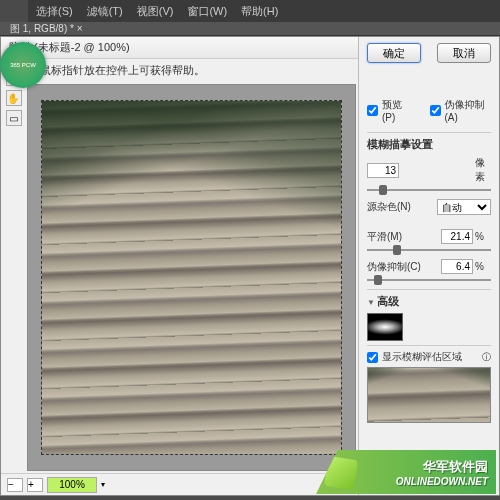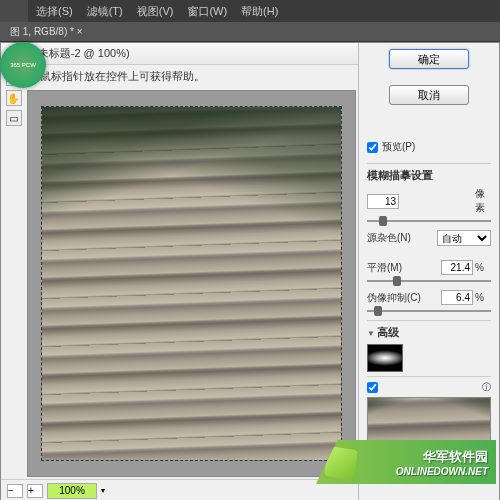--- a/index.html
+++ b/index.html
@@ -1,21 +1,21 @@
 <!DOCTYPE html>
 <html><head>
   <meta charset="utf-8">
   <style>
     * { margin: 0; padding: 0; box-sizing: border-box; font-family: "Microsoft YaHei", Arial, sans-serif; }
     body { width: 500px; height: 500px; background: #4a4a4a; overflow: hidden; position: relative; }
     
     .top-bar { background: #3a3a3a; height: 22px; display: flex; align-items: center; padding: 0 8px; gap: 14px; font-size: 11px; color: #ccc; margin-left: 28px; }
     .top-bar span { cursor: default; }
     
-    .doc-tab { background: #555; height: 20px; display: flex; align-items: center; padding: 0 10px; font-size: 10px; color: #ddd; border-bottom: 1px solid #333; }
+    .doc-tab { background: #555; height: 14px; display: flex; align-items: center; padding: 0 10px; font-size: 10px; color: #ddd; border-bottom: 1px solid #333; }
     
     .main-area { display: flex; height: calc(100% - 40px); }
     
     .dialog { width: 100%; height: 100%; background: #f0f0f0; border: 1px solid #888; display: flex; }
     
     .preview-pane { flex: 1; background: #f0f0f0; display: flex; flex-direction: column; border-right: 1px solid #bbb; }
     .dialog-header { height: 22px; background: linear-gradient(#f8f8f8,#e8e8e8); border-bottom: 1px solid #ccc; padding: 3px 8px; font-size: 11px; color: #333; }
     .hint-text { padding: 4px 28px 4px 28px; font-size: 11px; color: #333; }
     
     .toolbar-left { position: absolute; left: 6px; top: 70px; width: 18px; display: flex; flex-direction: column; gap: 4px; }
@@ -34,21 +34,21 @@
       radial-gradient(ellipse at 50% 20%, #4a5040 0%, #3a4030 30%, transparent 50%);
       background-blend-mode: normal, normal, normal, normal;
       filter: contrast(1.1) brightness(0.95);
     }
     
     .bottom-bar { height: 22px; background: #f0f0f0; border-top: 1px solid #ccc; display: flex; align-items: center; padding: 0 6px; gap: 4px; font-size: 10px; }
     .bb-btn { width: 16px; height: 14px; border: 1px solid #aaa; background: #fff; cursor: pointer; }
     .zoom-field { width: 50px; height: 16px; border: 1px solid #aaa; background: #bef264; text-align: center; font-size: 10px; }
     
     .controls-pane { width: 140px; background: #f0f0f0; padding: 6px 8px; font-size: 11px; color: #333; overflow: hidden; }
-    .btn-row { display: flex; flex-direction: column; gap: 16px; margin-bottom: 8px; align-items: center; }
+    .btn-row { display: flex; flex-direction: row; gap: 16px; margin-bottom: 8px; align-items: center; }
     .dlg-btn { width: 80px; height: 20px; background: linear-gradient(#fff,#e0e0e0); border: 1px solid #888; border-radius: 3px; font-size: 11px; cursor: pointer; }
     .ok-btn{ border: 1px solid #4a7abf; box-shadow: 0 0 2px #6a9adf;}
     
     .check-row { display: flex; align-items: center; gap: 4px; margin: 3px 0; font-size: 10px; }
     .check-row input[type=checkbox]{ width:11px; height:11px; }
     
     .section-title { font-weight: bold; font-size: 11px; margin: 6px 0 4px 0; border-top: 1px solid #ccc; padding-top: 4px; }
     .section-title.collapsible::before{ content:"▼ "; font-size:8px; color:#666;}
     
     .param-row { display: flex; align-items: center; justify-content: space-between; margin: 3px 0; font-size: 10px; }
@@ -60,21 +60,21 @@
     .slider { width: 100%; height: 6px; margin: 2px 0 6px 0; position: relative; }
     .slider-track { height: 2px; background: #999; position: absolute; top: 2px; left: 0; right: 0; }
     .slider-thumb { width: 8px; height: 10px; background: #666; position: absolute; top: -2px; cursor: pointer; border-radius: 2px; }
     
     .thumb-preview { width: 36px; height: 28px; background: radial-gradient(ellipse 60% 30% at center, #fff 0%, #aaa 40%, #000 100%); border: 1px solid #666; margin: 4px 0; cursor: pointer; }
     
     .detail-preview { width: 124px; height: 56px; border: 1px solid #888; overflow: hidden; margin-top: 2px; }
     .detail-preview .stone-steps { transform: scale(1.3); }
     
     .watermark { position: absolute; right: 4px; bottom: 4px; width: 180px; height: 48px; pointer-events: none; }
-    .wm-ribbon { position: absolute; right: 0; bottom: 12px; width: 180px; height: 44px; background: linear-gradient(90deg,#8bc34a,#4caf50); clip-path: polygon(12% 0, 100% 0, 100% 100%, 0 100%); display: flex; flex-direction: column; align-items: flex-end; justify-content: center; padding-right: 8px; }
+    .wm-ribbon { position: absolute; right: 0; bottom: 2px; width: 180px; height: 44px; background: linear-gradient(90deg,#8bc34a,#4caf50); clip-path: polygon(12% 0, 100% 0, 100% 100%, 0 100%); display: flex; flex-direction: column; align-items: flex-end; justify-content: center; padding-right: 8px; }
     .wm-cn { color: #fff; font-size: 13px; font-weight: bold; text-shadow: 1px 1px 1px #2a6a2a; }
     .wm-en { color: #fff; font-size: 10px; font-style: italic; font-weight: bold; text-shadow: 1px 1px 1px #2a6a2a; }
     .wm-cube { position:absolute; left:10px; bottom:6px; width:30px; height:30px; background:linear-gradient(135deg,#bef06a,#7ac02a); border-radius:4px; transform:rotate(8deg); }
     
     .corner-badge { position:absolute; left:0; top:42px; width:46px; height:46px; background:radial-gradient(circle,#6a6 0%,#3a6 60%,#286 100%); border-radius:50%; display:flex; align-items:center; justify-content:center; color:#fff; font-size:6px; text-align:center; line-height:1; box-shadow:0 0 4px rgba(0,0,0,.4); }
   </style>
 </head>
 <body>
 
 <div class="top-bar">
@@ -118,20 +118,24 @@
       <div class="btn-row">
         <button class="dlg-btn ok-btn">确定</button>
         <button class="dlg-btn">取消</button>
       </div>
 
       <div style="display:flex; gap:19px;margin-top:32px;">
         <label class="check-row">
           <input type="checkbox" checked="" style="">
           <span>预览(P)</span>
         </label>
+        <label class="check-row">
+          <input type="checkbox" checked="" style="">
+          <span>伪像抑制(A)</span>
+        </label>
       </div>
 
       <div class="section-title">模糊描摹设置</div>
 
       <div class="param-row">
         <input class="param-input" value="13" style="">
         <span class="unit">像素</span>
       </div>
       <div class="slider">
           <div class="slider-track"></div>
@@ -163,20 +167,21 @@
       <div class="slider">
           <div class="slider-track"></div>
           <div class="slider-thumb" style="left:6%;"></div>
         </div>
 
       <div class="section-title collapsible">高级</div>
       <div class="thumb-preview"></div>
 
       <label class="check-row" style="border-top:1px solid #ccc; padding-top:4px;">
         <input type="checkbox" checked="" style="">
+        <span>显示模糊评估区域</span>
         <span style="margin-left:auto;font-size:9px;">ⓘ</span>
       </label>
 
       <div class="detail-preview">
           <div class="stone-steps"></div>
         </div>
     </div>
 
   </div>
 </div>

